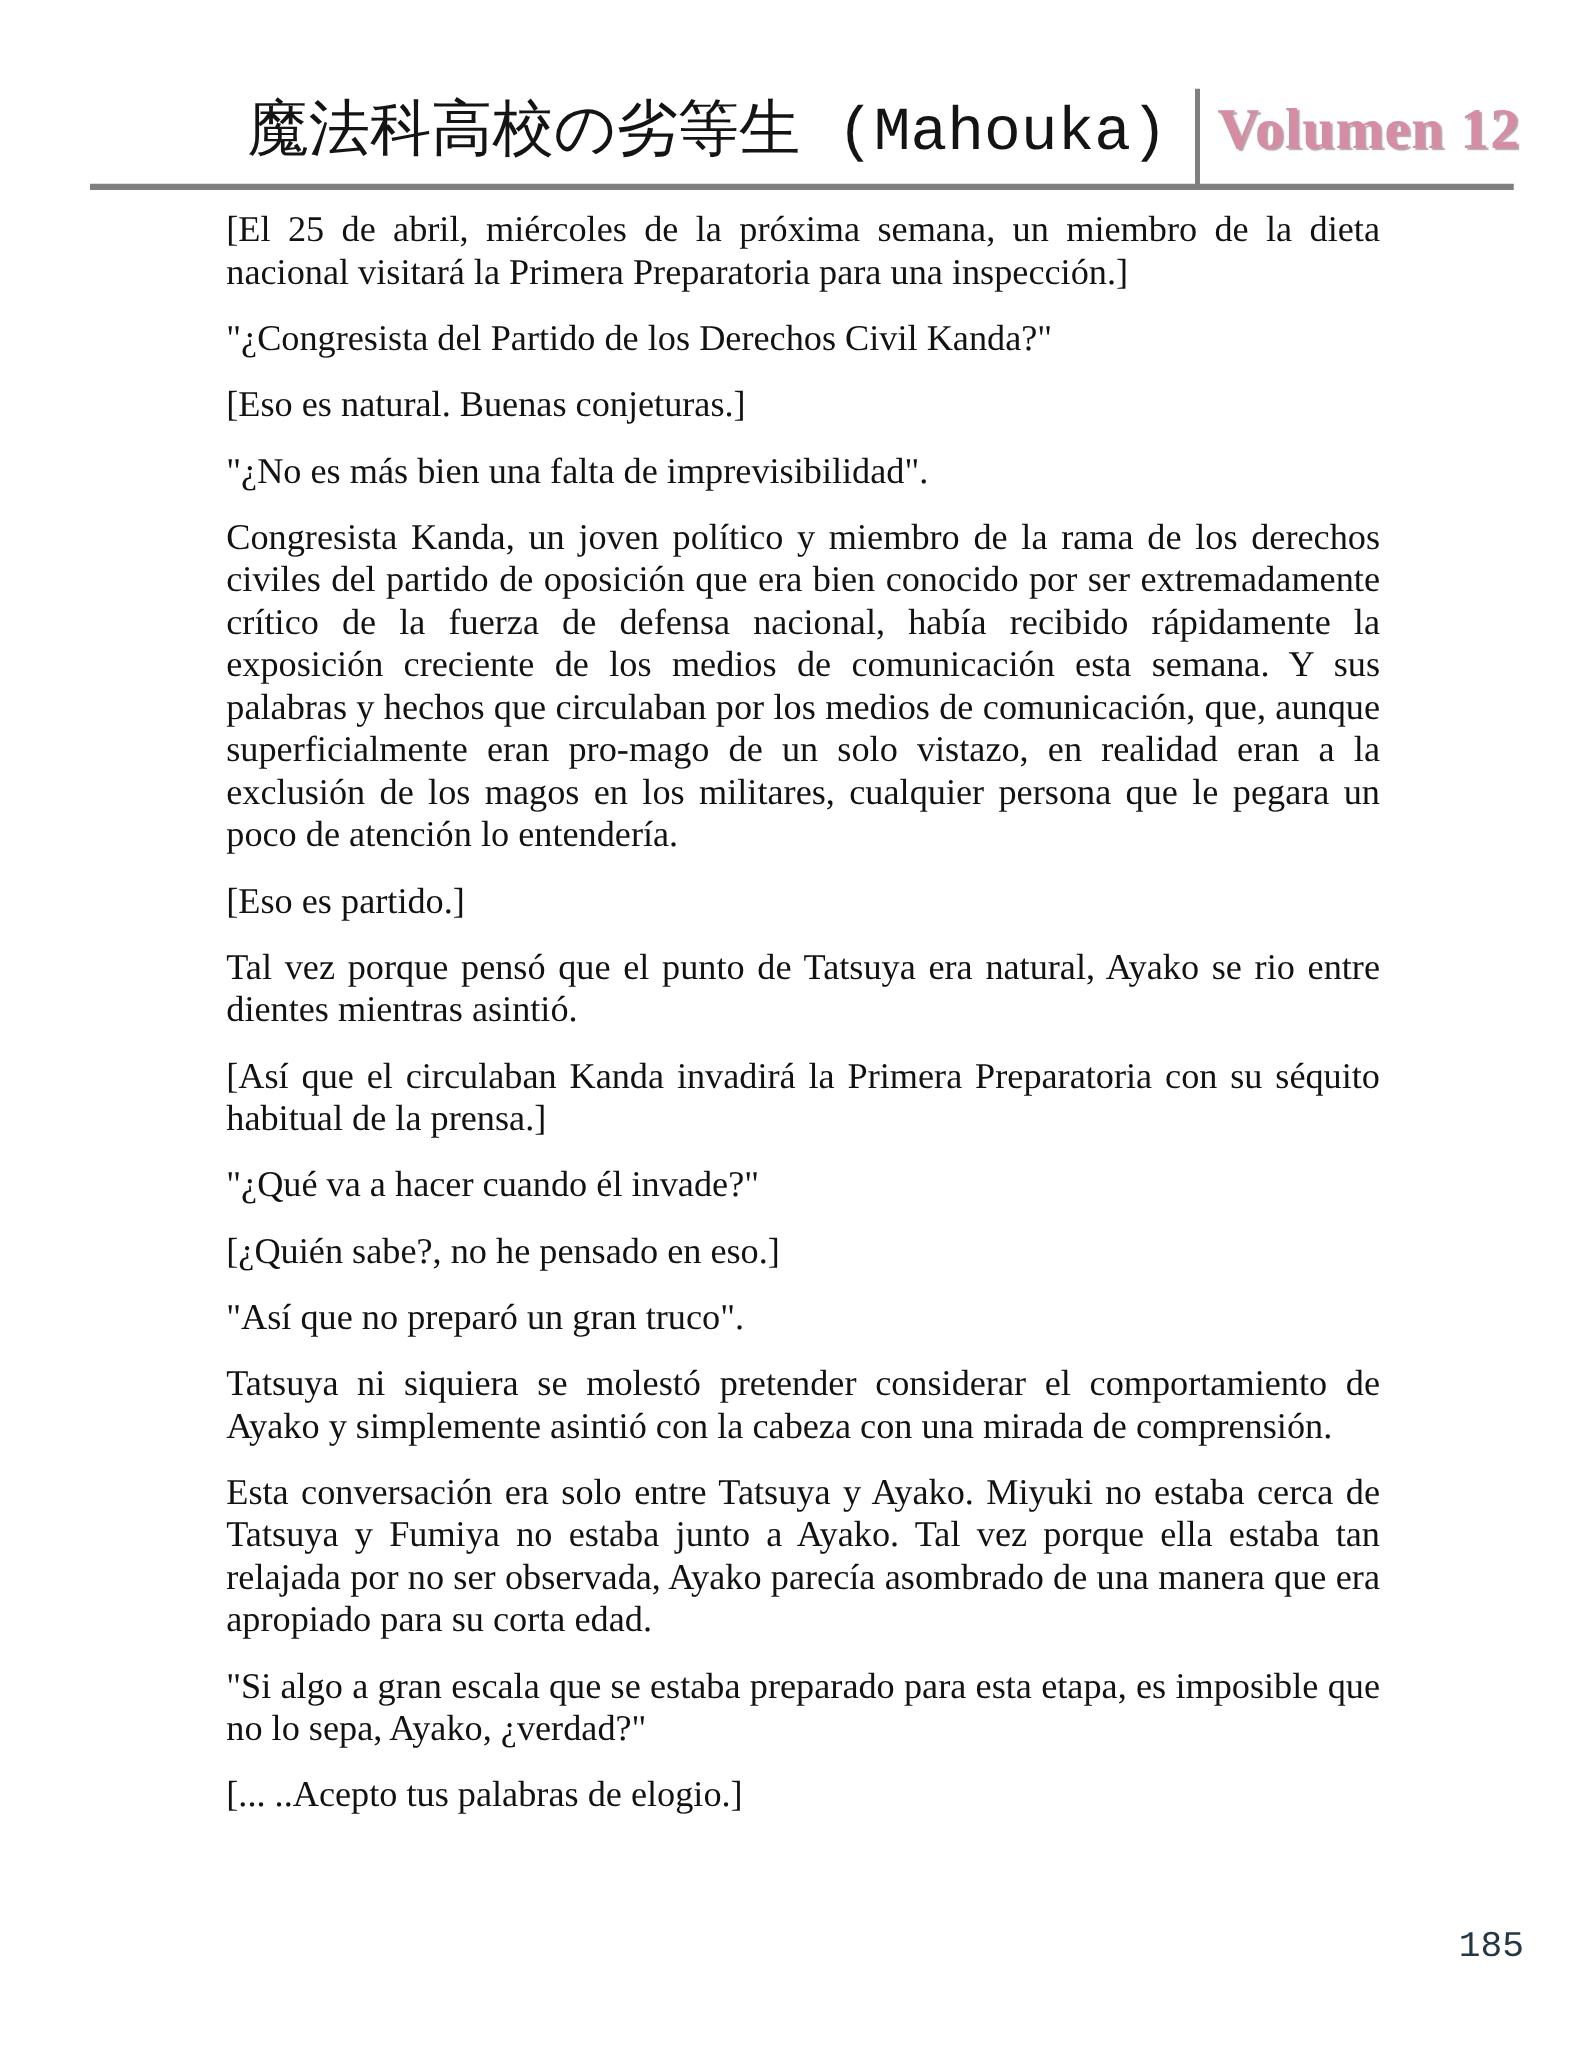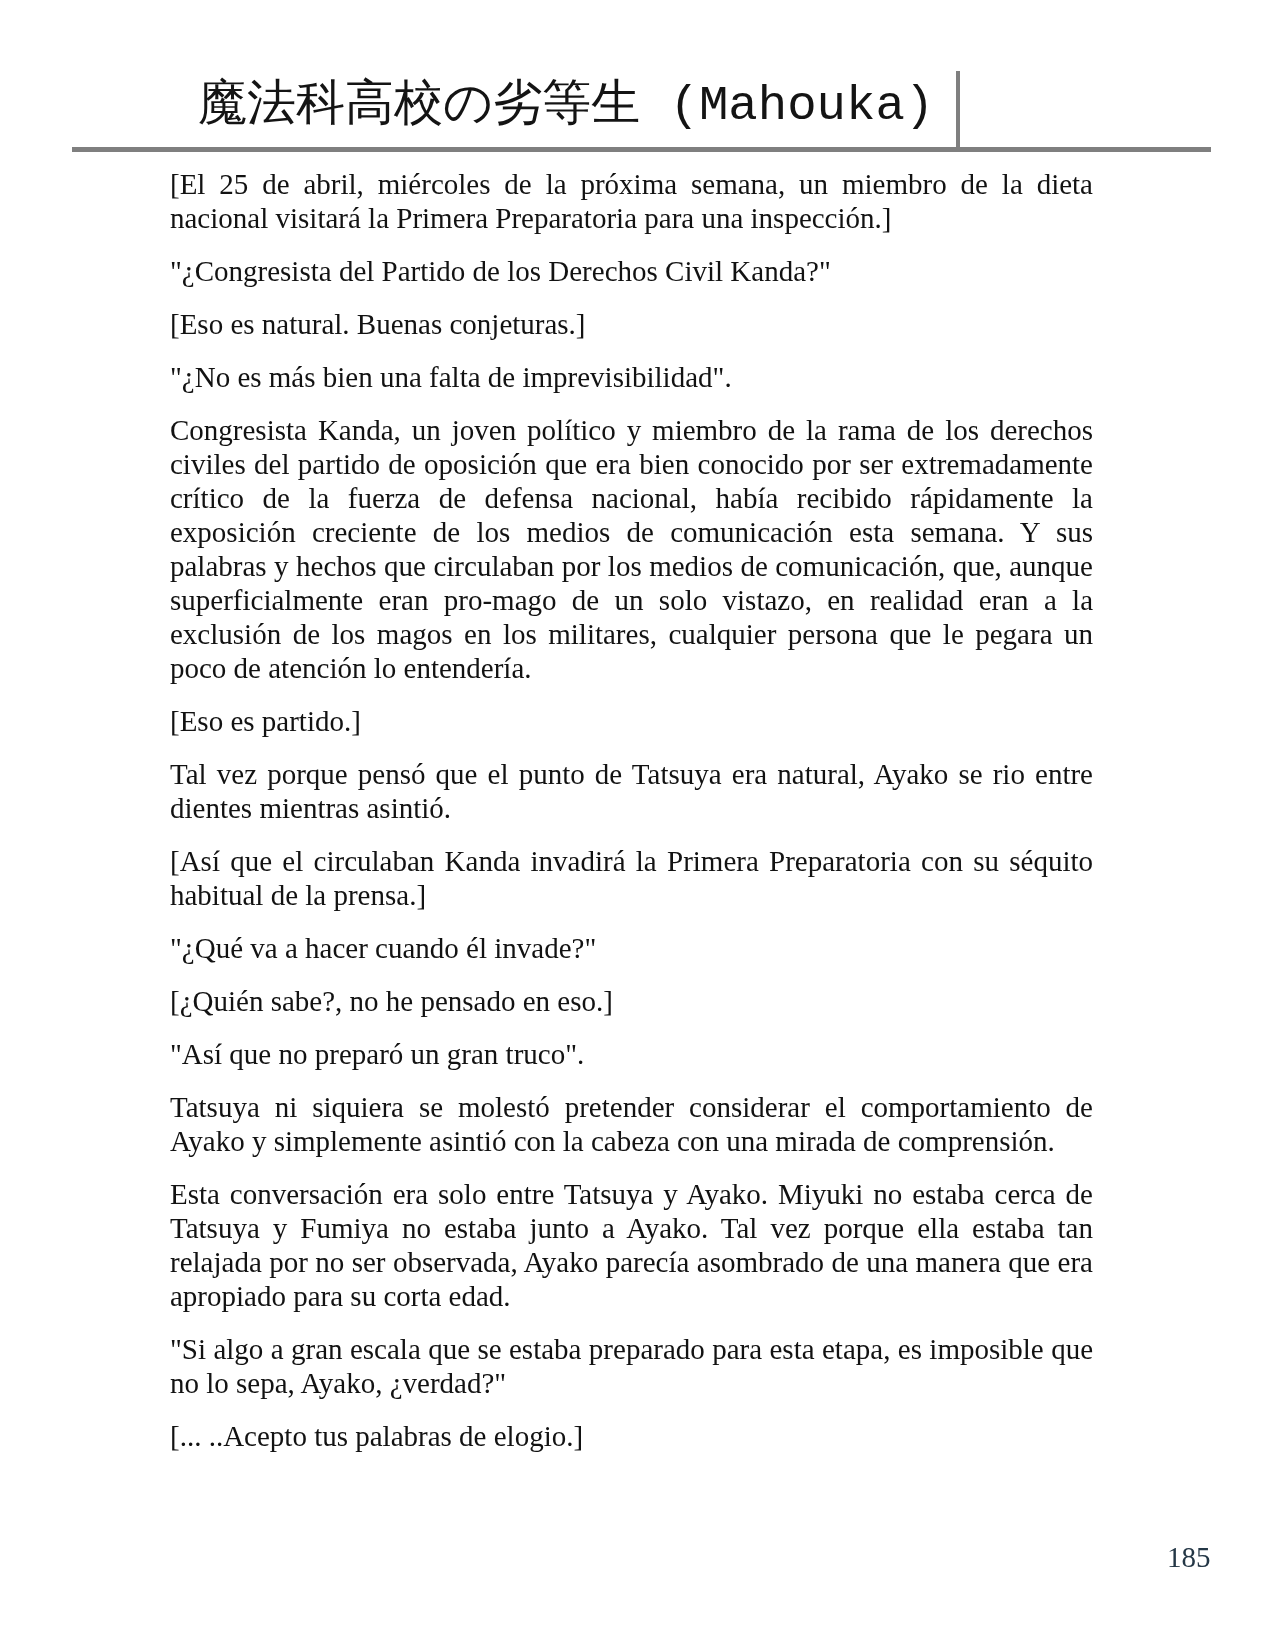--- a/index.html
+++ b/index.html
@@ -57,49 +57,50 @@
   .header-rule {
     position: absolute;
     left: 72px;
     top: 147px;
     width: 1139px;
     height: 5px;
     background: var(--rule);
   }
   .body-text {
     position: absolute;
-    left: 170px;
+    left: 181px;
     top: 167px;
     width: 923px;
   }
   .body-text p.para {
     margin: 0 0 19px 0;
     font-size: 29px;
     line-height: 34px;
     text-align: justify;
     color: var(--ink);
   }
   .page-number {
     position: absolute;
     left: 1167px;
     top: 1541px;
     font-size: 29px;
-    font-family: Liberation Serif, serif;
+    font-family: Liberation Mono, monospace;
     color: var(--pagenum);
   }
 </style>
 </head>
 <body>
 
 <div class="page">
 
   <div class="doc-title">魔法科高校の劣等生 (Mahouka)</div>
 
   <div class="header-vbar"></div>
 
+  <div class="volume-label">Volumen 12</div>
 
   <div class="header-rule"></div>
 
   <div class="body-text">
       <p class="para">[El 25 de abril, miércoles de la próxima semana, un miembro de la dieta nacional visitará la Primera Preparatoria para una inspección.]</p>
       <p class="para">"¿Congresista del Partido de los Derechos Civil Kanda?"</p>
       <p class="para">[Eso es natural. Buenas conjeturas.]</p>
       <p class="para">"¿No es más bien una falta de imprevisibilidad".</p>
       <p class="para">Congresista Kanda, un joven político y miembro de la rama de los derechos civiles del partido de oposición que era bien conocido por ser extremadamente crítico de la fuerza de defensa nacional, había recibido rápidamente la exposición creciente de los medios de comunicación esta semana. Y sus palabras y hechos que circulaban por los medios de comunicación, que, aunque superficialmente eran pro-mago de un solo vistazo, en realidad eran a la exclusión de los magos en los militares, cualquier persona que le pegara un poco de atención lo entendería.</p>
       <p class="para">[Eso es partido.]</p>

